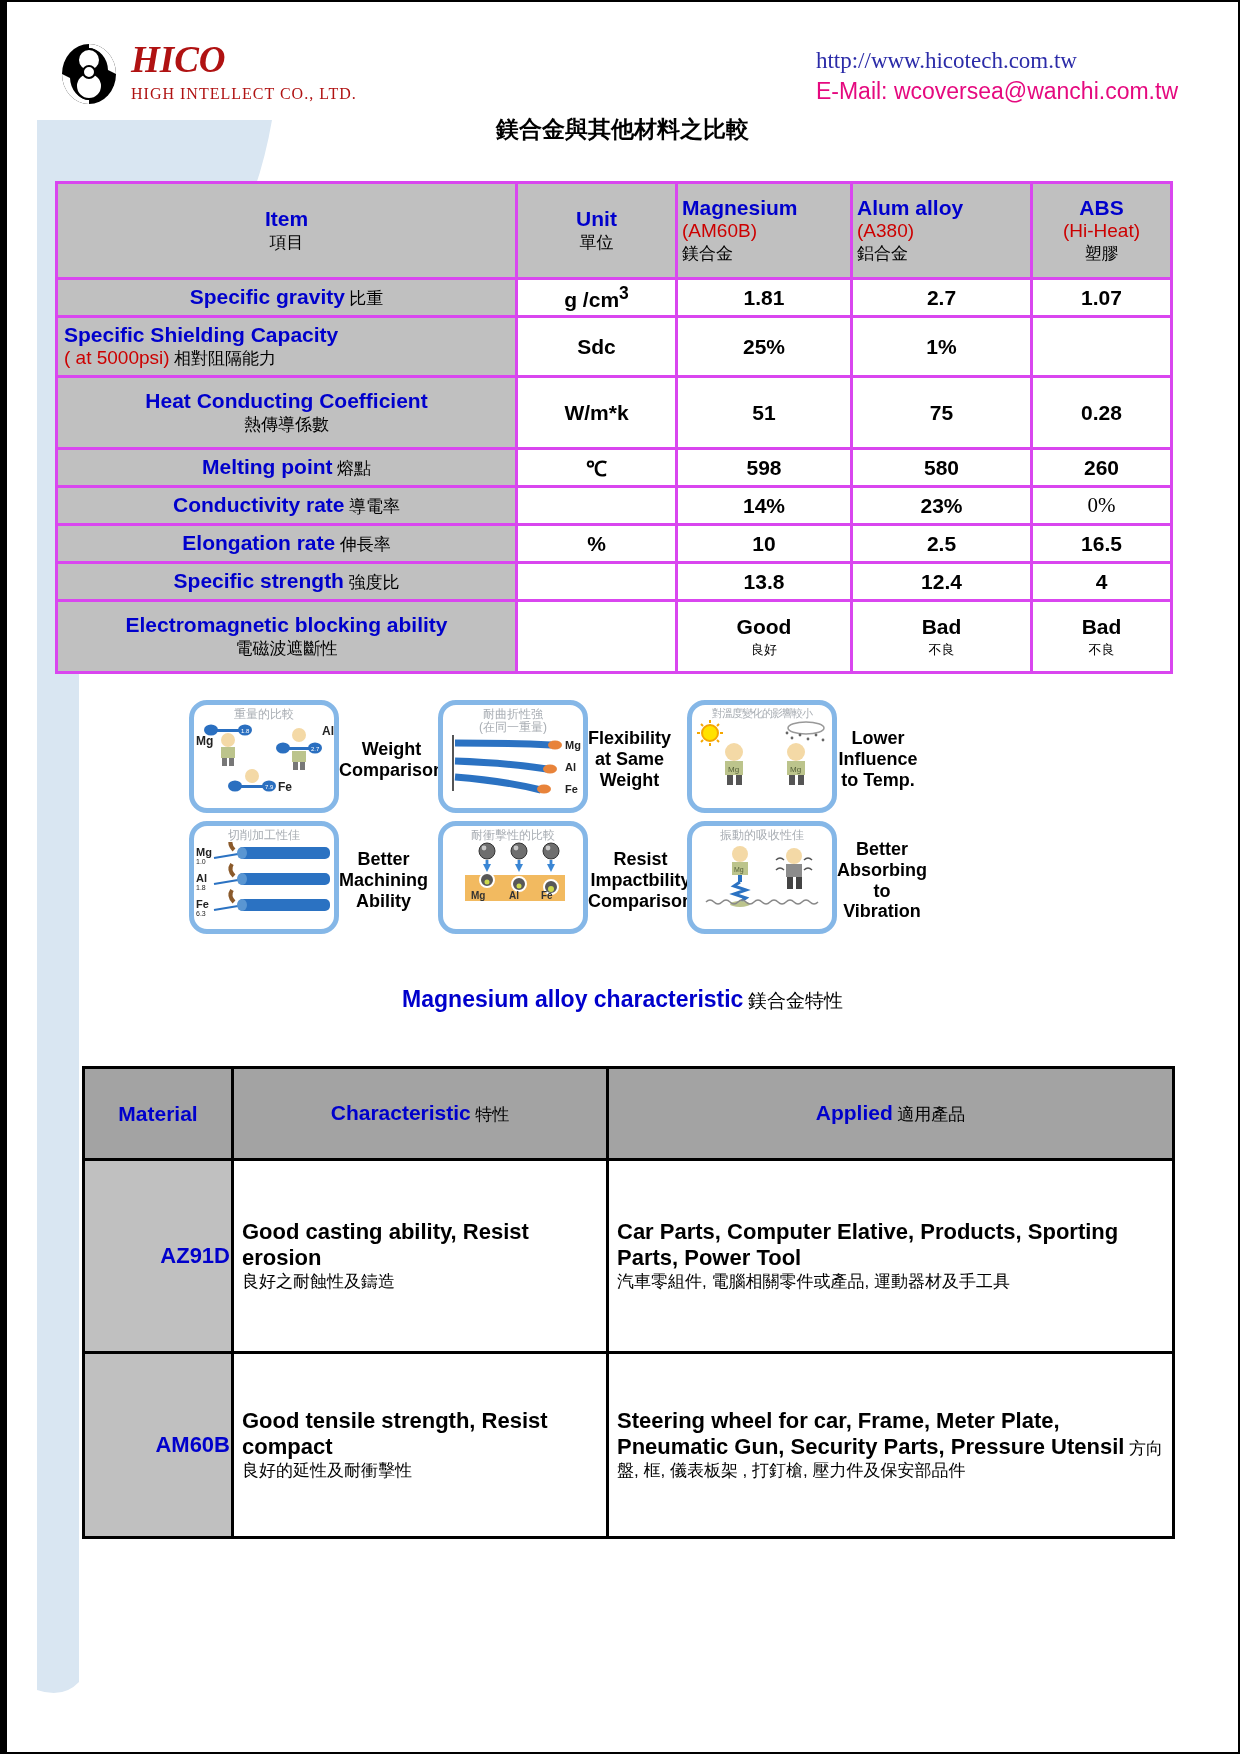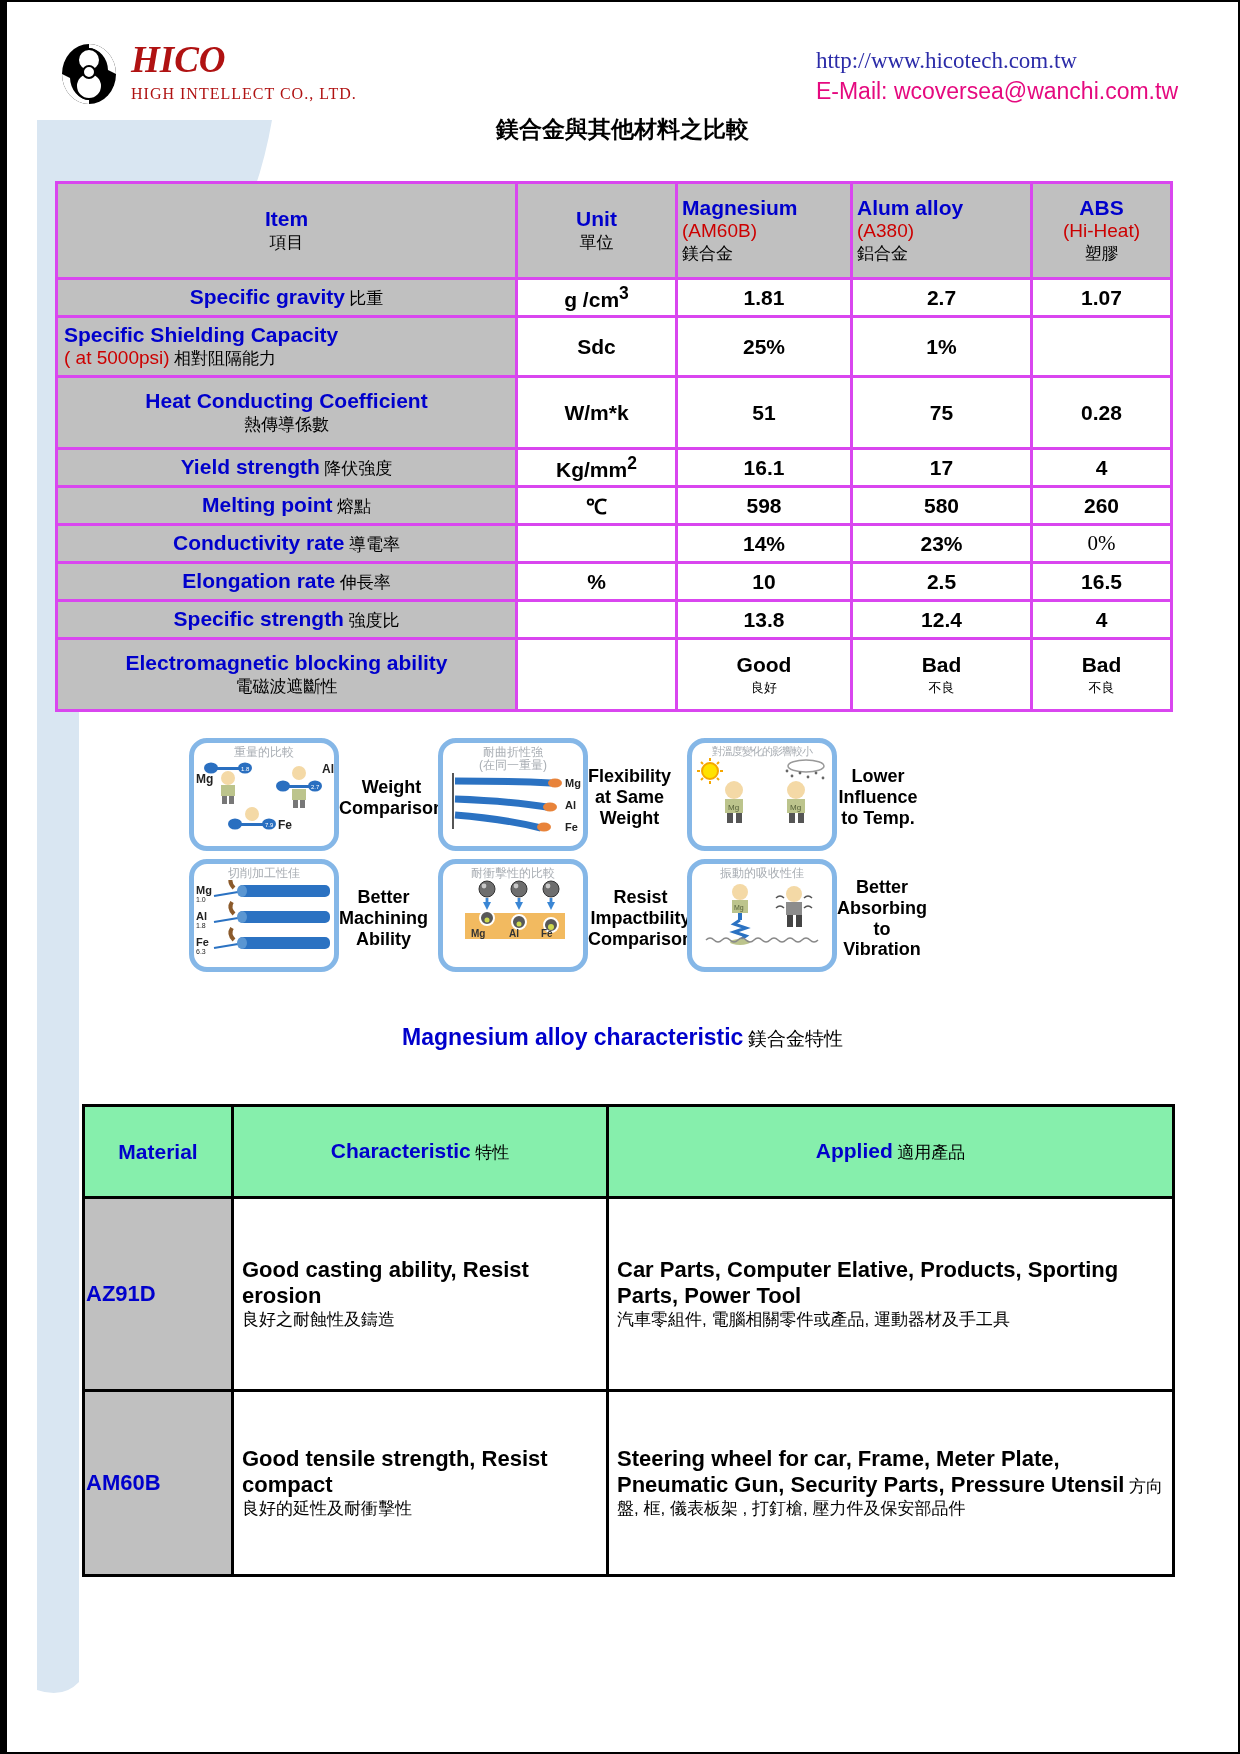--- a/index.html
+++ b/index.html
@@ -64,22 +64,22 @@
   .prow2{margin-top:8px;}
 
   
   .sec2{margin-top:52px;text-align:center;}
   .sec2 .en{font-size:23px;font-weight:bold;color:#0000CC;}
   .sec2 .zh{font-size:19px;color:#000;font-weight:normal;}
 
   
   .chr{margin:52px 0 0 75px;width:1090px;table-layout:fixed;}
   .chr th,.chr td{border:3px solid #000;vertical-align:middle;}
-  .chr .ghead{background:#86efac;text-align:center;}
-  .chr .mat{background:#C0C0C0;text-align:left;color:#0000CC;font-weight:bold;font-size:22px;}
+  .chr .ghead{background:#a3a3a3;text-align:center;}
+  .chr .mat{background:#C0C0C0;text-align:right;color:#0000CC;font-weight:bold;font-size:22px;}
   .chr .bodycell{background:#fff;padding:16px 8px;}
   .chr .c-en{font-weight:bold;font-size:22px;line-height:1.2;color:#000;}
   .chr .c-zh{font-size:17px;color:#000;line-height:1.3;}
   .rh2-head{height:92px;}
   .rh2-r1{height:193px;}
   .rh2-r2{height:185px;}
   svg text{font-family:"Liberation Sans",sans-serif;}
 </style>
 </head>
 <body>
@@ -175,28 +175,20 @@
         <td class="item">
           <div><span class="en">Heat Conducting Coefficient</span></div>
           <div><span class="zh">熱傳導係數</span></div>
         </td>
         <td class="unit"><span>W/m*k</span></td>
         <td class="val">51</td>
         <td class="val">75</td>
         <td class="val">0.28</td>
       </tr>
 
-      <tr class="rh-s">
-        <td class="item"><span class="en">Yield strength</span>
-            <span class="zh">降伏強度</span></td>
-        <td class="unit"><span>Kg/mm</span><sup>2</sup></td>
-        <td class="val">16.1</td>
-        <td class="val">17</td>
-        <td class="val">4</td>
-      </tr>
 
       <tr class="rh-s">
         <td class="item"><span class="en">Melting point</span>
             <span class="zh">熔點</span></td>
         <td class="unit"><span>℃</span></td>
         <td class="val">598</td>
         <td class="val">580</td>
         <td class="val">260</td>
       </tr>
 

